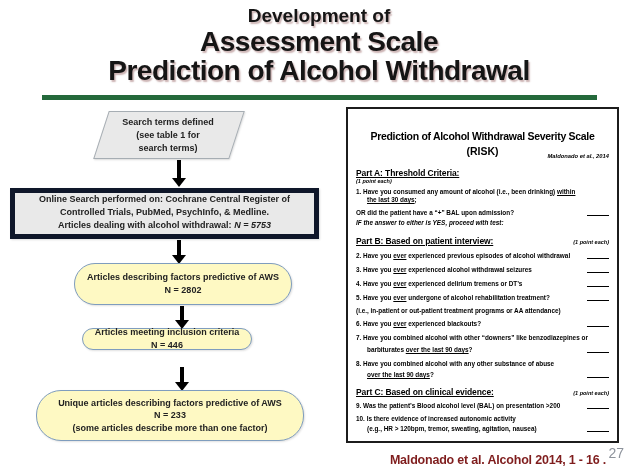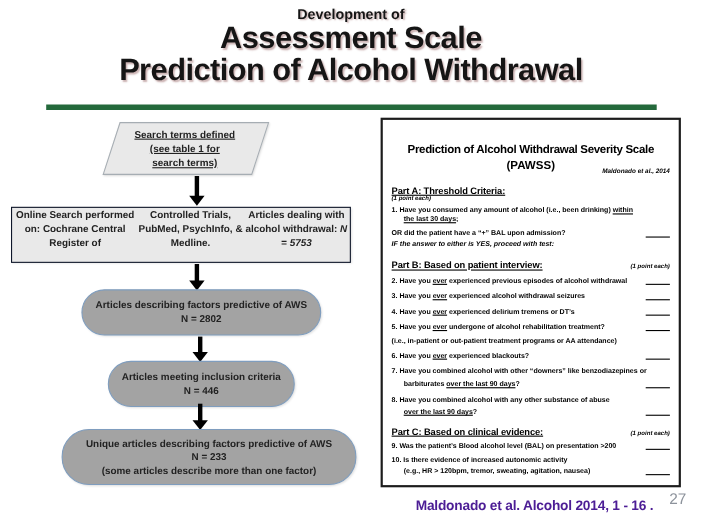--- a/index.html
+++ b/index.html
@@ -15,21 +15,21 @@
   }
 
   
   .titles {
     position: absolute;
     top: 5px; left: 0; width: 100%;
     text-align: center;
     color: #151515;
     text-shadow: 1.5px 1.5px 1.5px rgba(140,85,85,0.45);
   }
-  .t1 { font-size: 13px; font-weight: bold; }
+  .t1 { font-size: 19px; font-weight: bold; }
   .t2 { font-size: 28px; font-weight: bold; line-height: 1.04; letter-spacing: -0.5px; }
   .rule {
     position: absolute;
     left: 42px; top: 95px;
     width: 555px; height: 5px;
     background: #24693b;
   }
 
   
   .fc-text { color: #222; font-weight: bold; font-size: 9px; }
@@ -43,49 +43,48 @@
     transform: skewX(-18deg);
     box-shadow: 1px 1px 2px rgba(0,0,0,0.15);
   }
   .pgram-text {
     position: absolute;
     left: 92px; top: 116px;
     width: 152px;
     text-align: center;
     line-height: 1.45;
     white-space: pre-line;
-    text-decoration: underline;
   }
 
   .box-rect {
     position: absolute;
     left: 10px; top: 188px;
     width: 309px; height: 51px;
     background: #e9e9e9;
-    border: 1px solid #0f172a;
-    display: flex; flex-direction: row; justify-content: flex-start;
+    border: 5px solid #0f172a;
+    display: flex; flex-direction: column; justify-content: flex-start;
     text-align: center;
     line-height: 1.45;
     box-shadow: 1px 1px 2px rgba(0,0,0,0.12);
   }
   .ni { font-style: italic; }
 
   .stadium {
     position: absolute;
-    background: #a3a3a3;
+    background: #fef9c3;
     border: 1.5px solid #7f9dbe;
     border-radius: 21px;
     display: flex; flex-direction: column; justify-content: center;
     text-align: center;
     line-height: 1.4;
     box-shadow: 1px 1px 2px rgba(0,0,0,0.12);
   }
   .s1 { left: 74px;  top: 263px; width: 218px; height: 42px; }
-  .s2 { left: 98px;  top: 328px; width: 170px; height: 42px; }
-  .s3 { left: 56px;  top: 390px; width: 268px; height: 51px; border-radius: 25px; }
+  .s2 { left: 82px;  top: 328px; width: 170px; height: 22px; }
+  .s3 { left: 36px;  top: 390px; width: 268px; height: 51px; border-radius: 25px; }
 
   .arrow {
     position: absolute;
     width: 16px;
     display: flex; flex-direction: column; align-items: center;
   }
   .arrow .stem { width: 3.5px; background: #000; flex: 1 1 auto; }
   .arrow .head {
     width: 0; height: 0;
     border-left: 7px solid transparent;
@@ -140,24 +139,24 @@
 
   .total { text-align: right; font-size: 7.5px; font-weight: bold; margin-top: 20px; padding-right: 2px; }
   .tblank { display: inline-block; width: 26px; height: 6px; border-bottom: 1px solid #000; }
 
   .notes { font-size: 5.5px; font-style: italic; line-height: 1.45; margin-top: 5px; white-space: normal; }
   .notes .u { font-weight: bold; }
 
   
   .citation {
     position: absolute;
-    right: 44px; bottom: 4px;
+    right: 32px; bottom: 4px;
     font-size: 12.5px; font-weight: bold;
     letter-spacing: -0.2px;
-    color: #4c1d95;
+    color: #7f1d1d;
   }
   .pagenum {
     position: absolute;
     right: 14px; bottom: 10px;
     font-size: 14px; color: #8d939c;
   }
 </style>
 </head>
 <body>
 
@@ -216,21 +215,21 @@
     <div class="stadium s3 fc-text">
       <div>Unique articles describing factors predictive of AWS</div>
       <div>N = 233</div>
       <div>(some articles describe more than one factor)</div>
     </div>
   </div>
 
   <div class="doc">
     <div class="doc-title">Prediction of Alcohol Withdrawal Severity Scale</div>
     <div class="sub-row">
-      <span>(PAWSS)</span>
+      <span>(RISK)</span>
       <span class="attrib">Maldonado et al., 2014</span>
     </div>
 
     <div class="part mt11">
       <span class="ph">Part A: Threshold Criteria:</span>
       <span class="pts">(1 point each)</span>
     </div>
     <div class="q mt4"><span>1.  Have you consumed any amount of alcohol (i.e., been drinking) </span><span class="u">within</span></div>
     <div class="q indent1"><span class="u">the last 30 days</span><span>;</span></div>
     <div class="q mt5"><span>OR did the patient have a “+” BAL upon admission?</span><span class="blank"></span></div>

